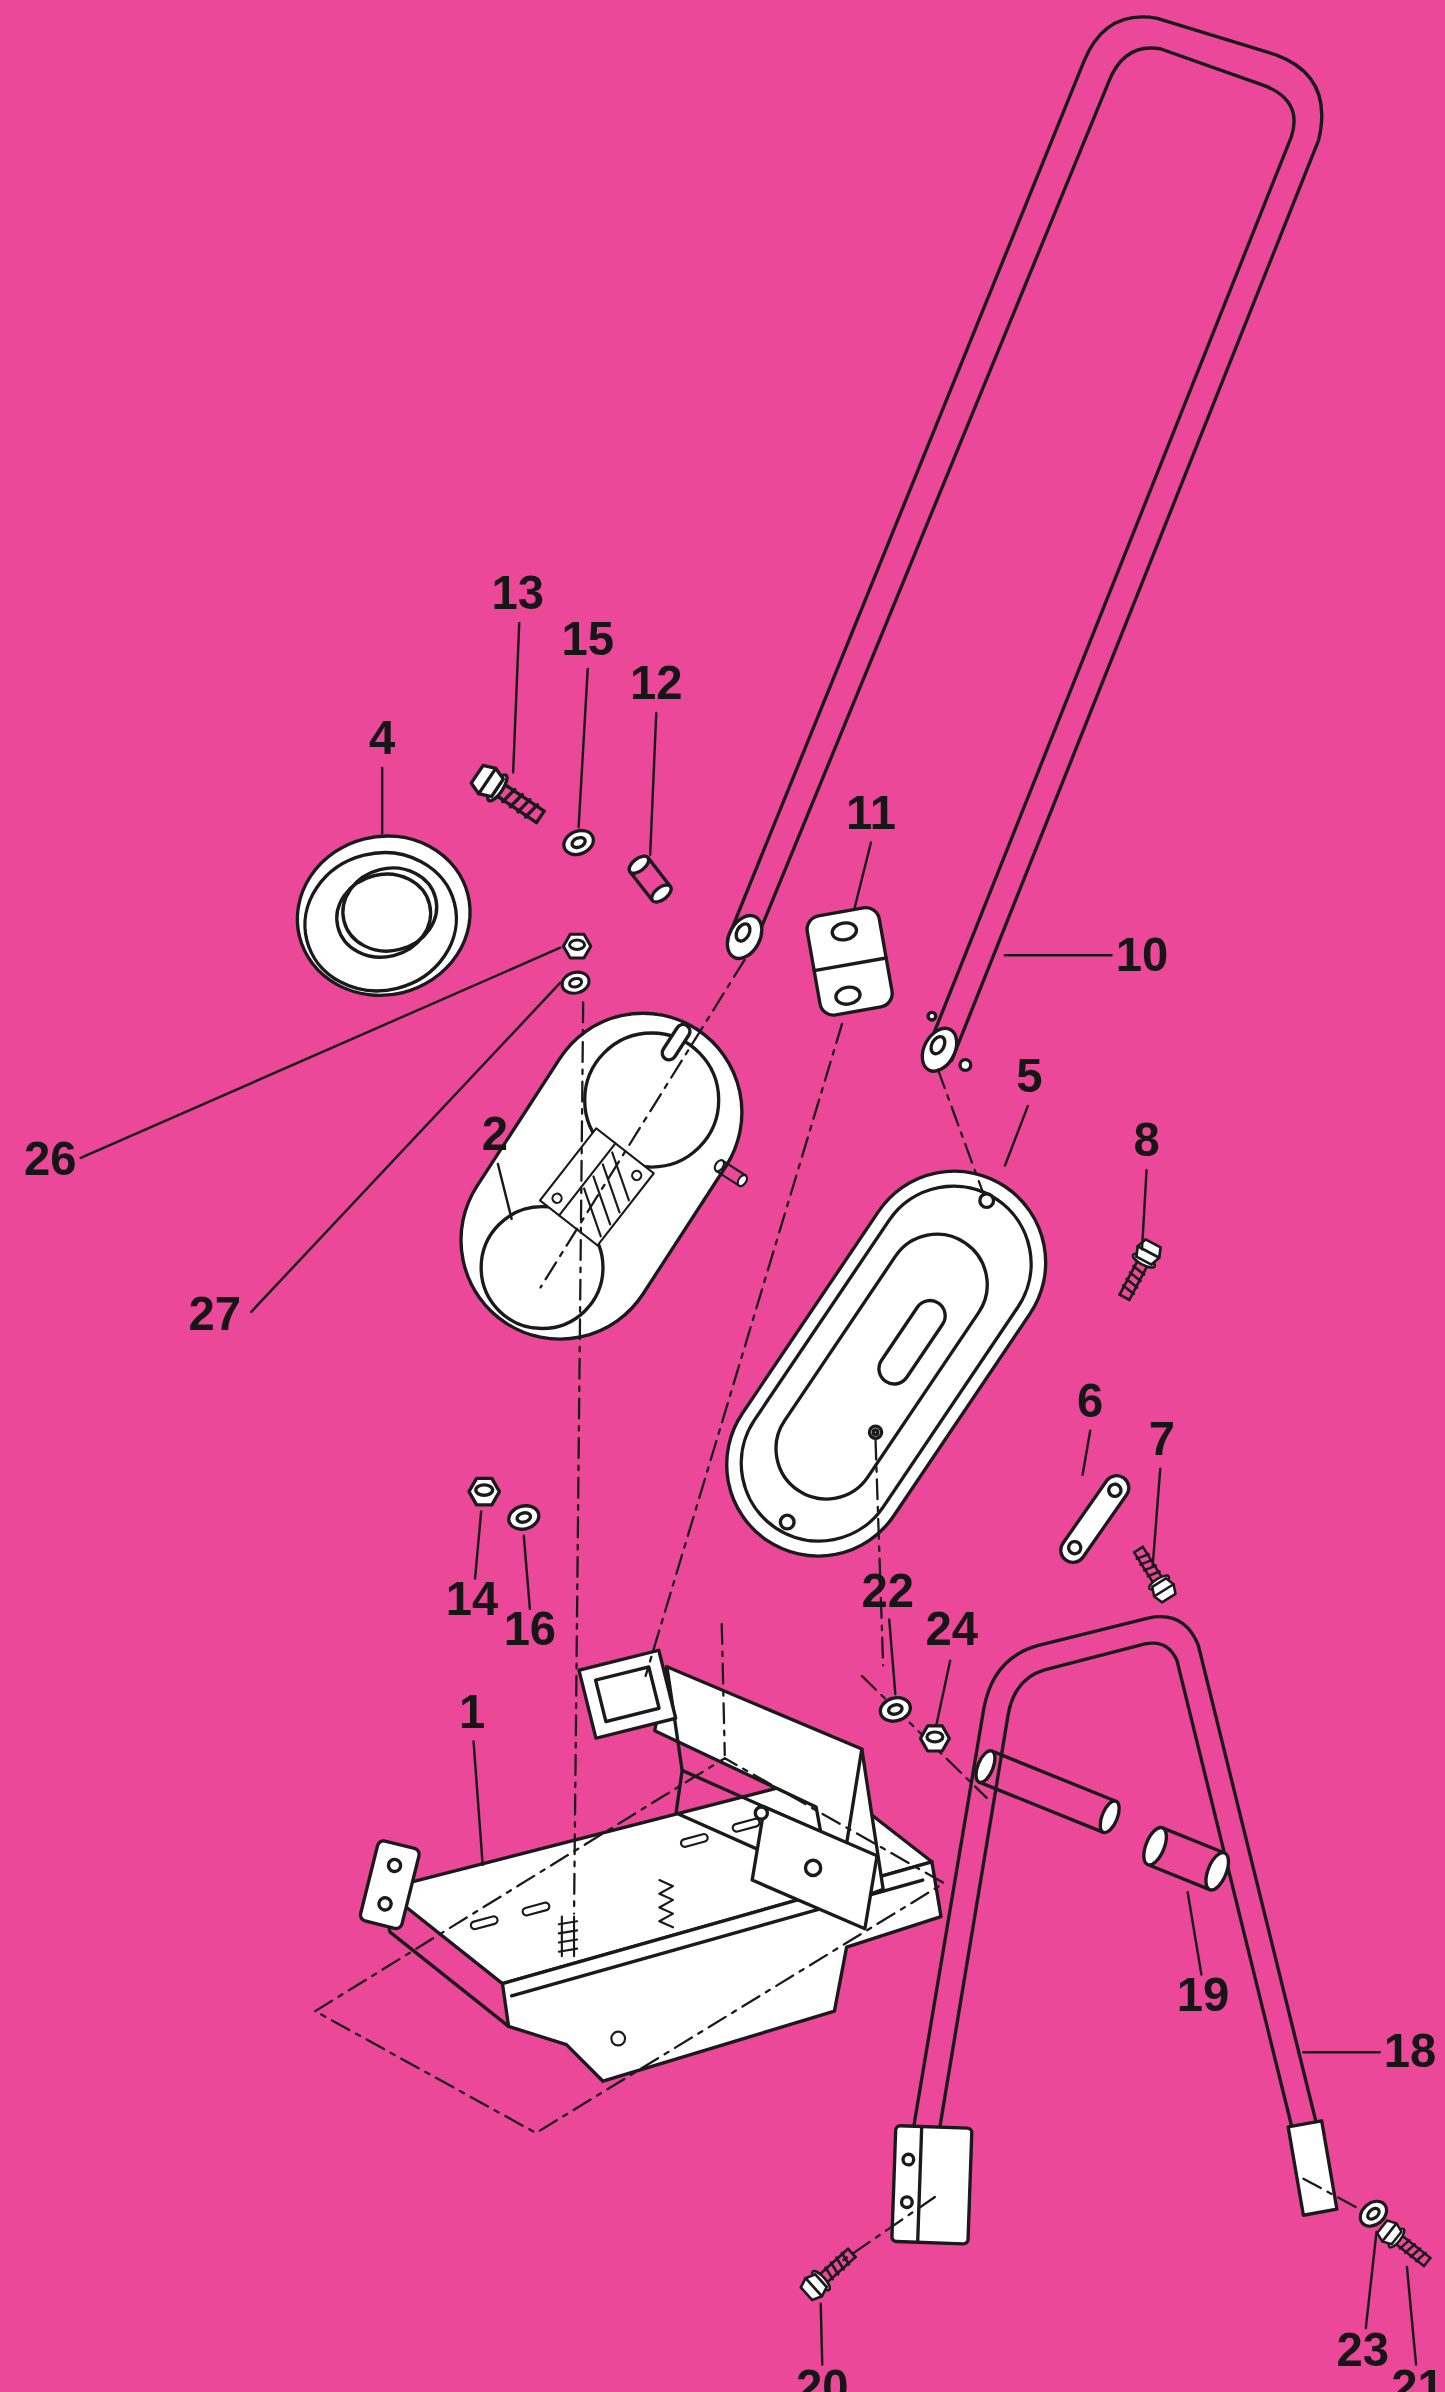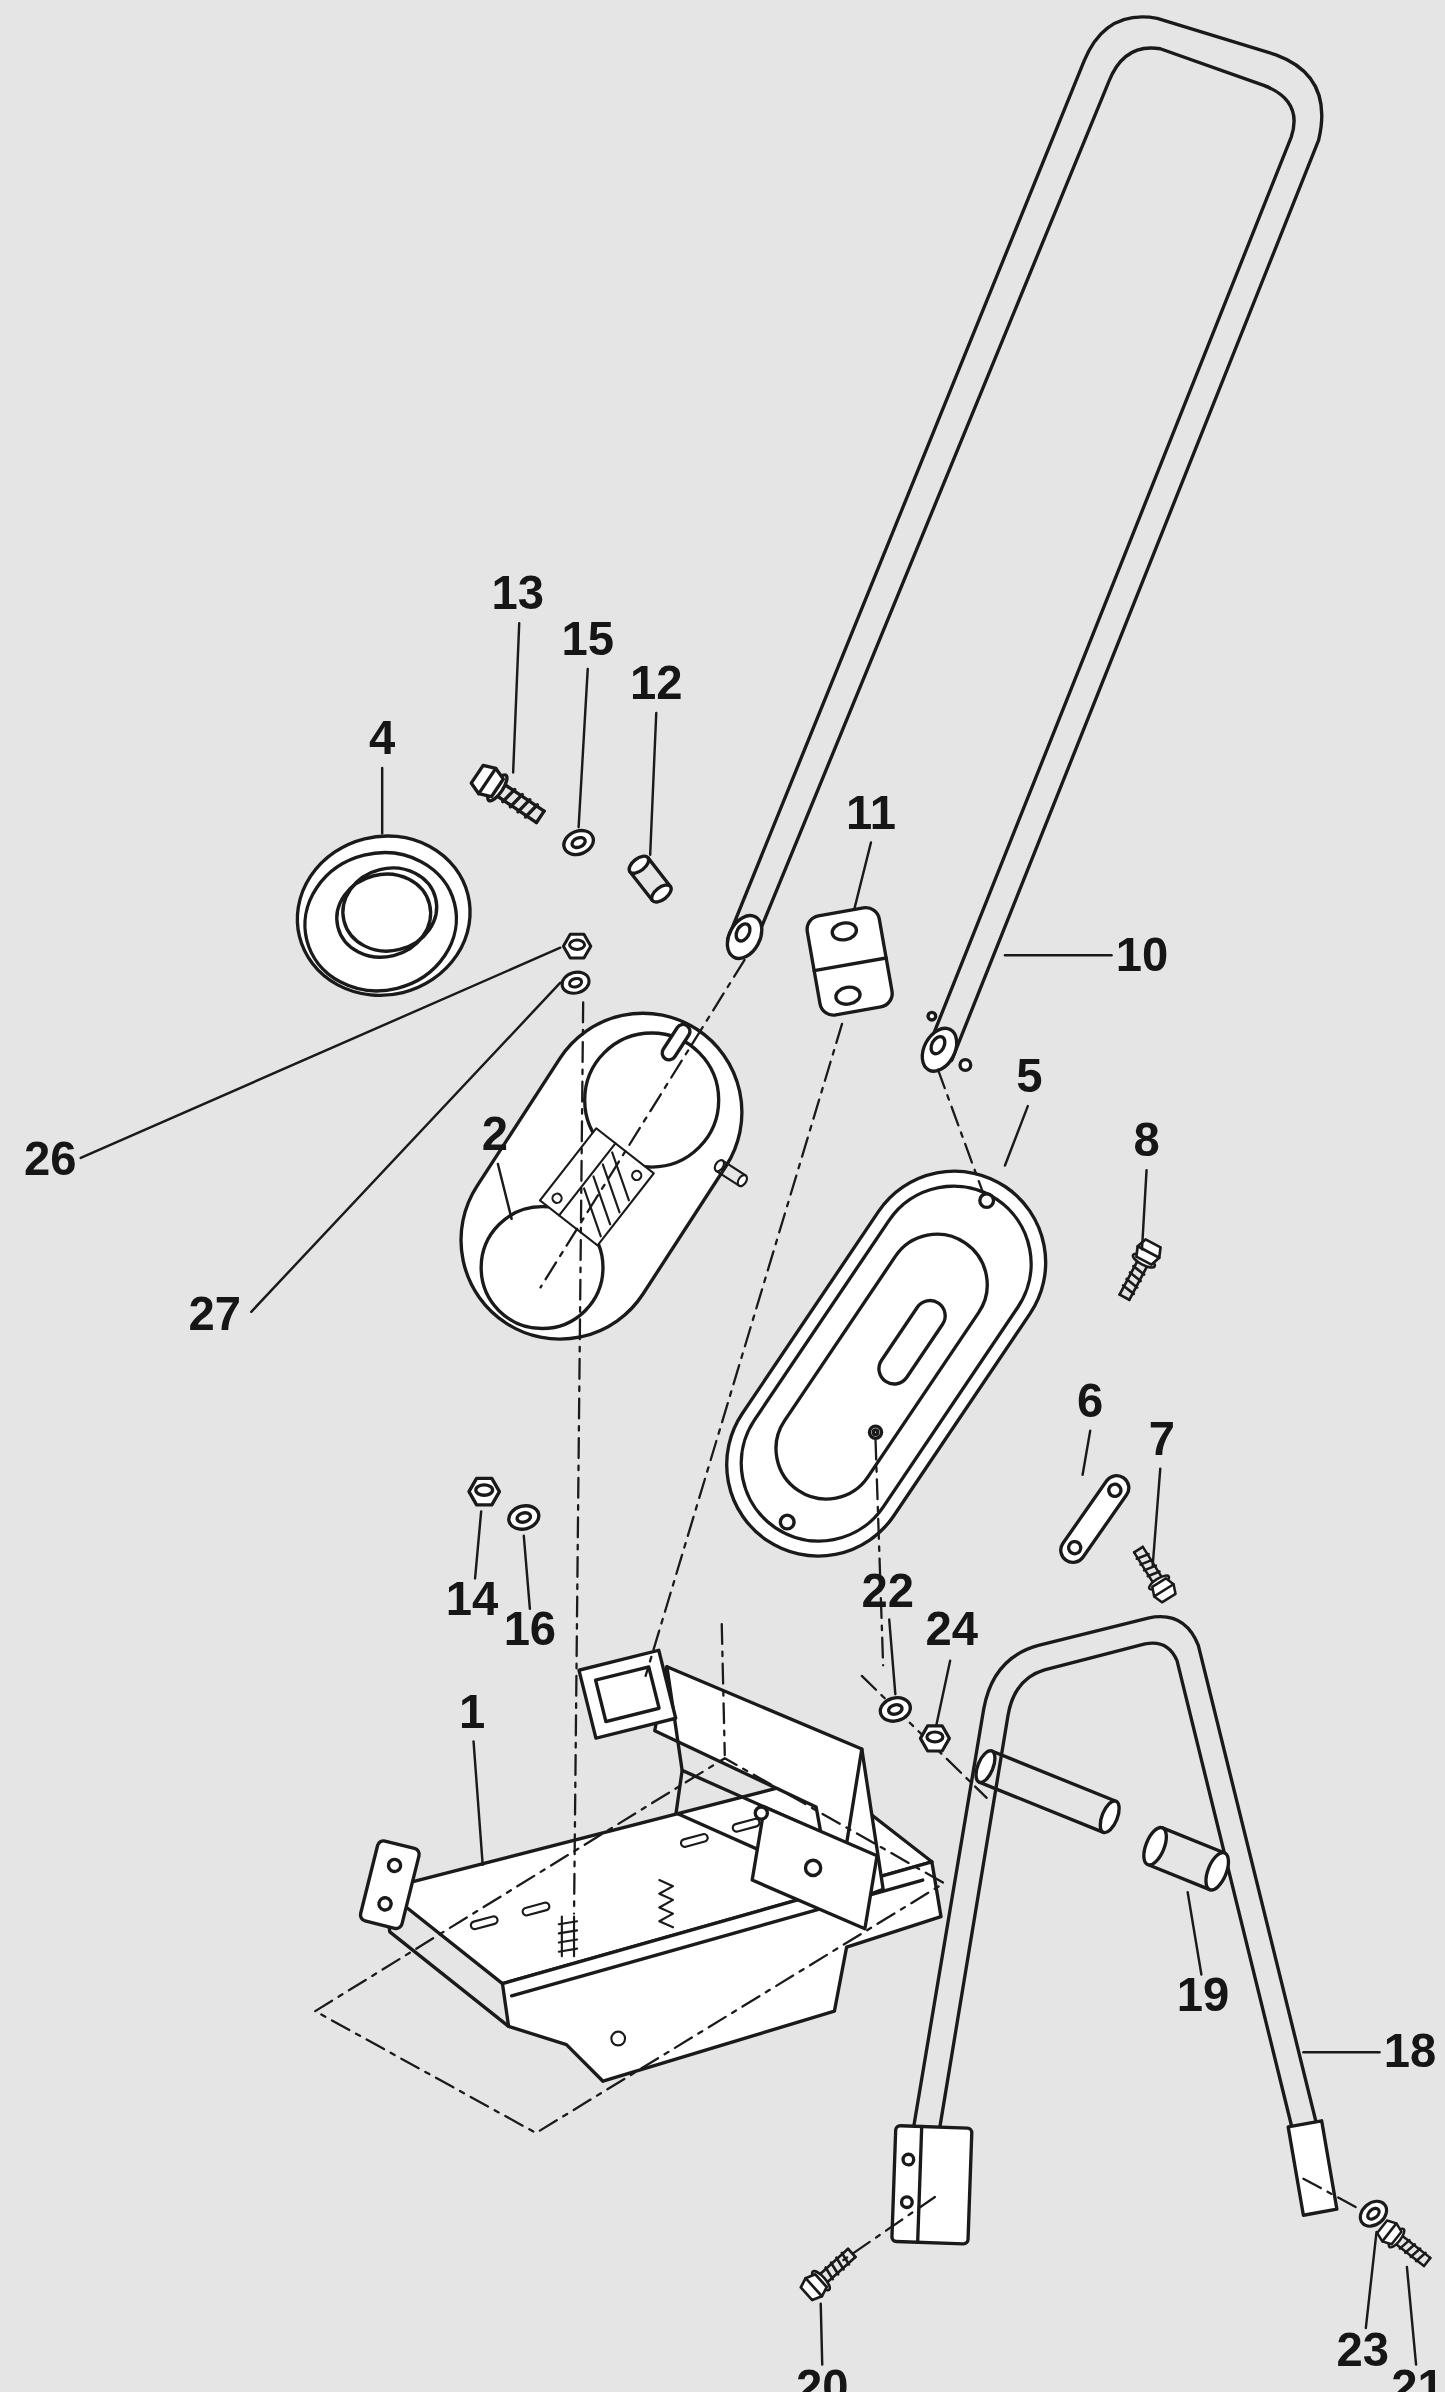--- a/index.html
+++ b/index.html
@@ -1,16 +1,16 @@
 <!DOCTYPE html>
 <html><head>
 <meta charset="utf-8">
 <style>
   html,body{margin:0;padding:0;background:#ffffff;}
-  .page{position:relative;width:1445px;height:2392px;background:#e5e5e5;overflow:hidden;}
+  .page{position:relative;width:1445px;height:2392px;background:#ec4899;overflow:hidden;}
   svg{display:block;}
   svg *{stroke-width:2.2;stroke-linecap:round;stroke-linejoin:round;}
   .thin *{stroke-width:1.4;}
   .dash{fill:none;stroke-width:1.5;stroke-dasharray:13 5 3 5;}
   .lead{fill:none;stroke-width:1.6;}
   text.callout{font:700 31px "Liberation Sans", sans-serif;fill:#161616;stroke:none !important;text-anchor:middle;}
 </style>
 </head>
 <body>
 

